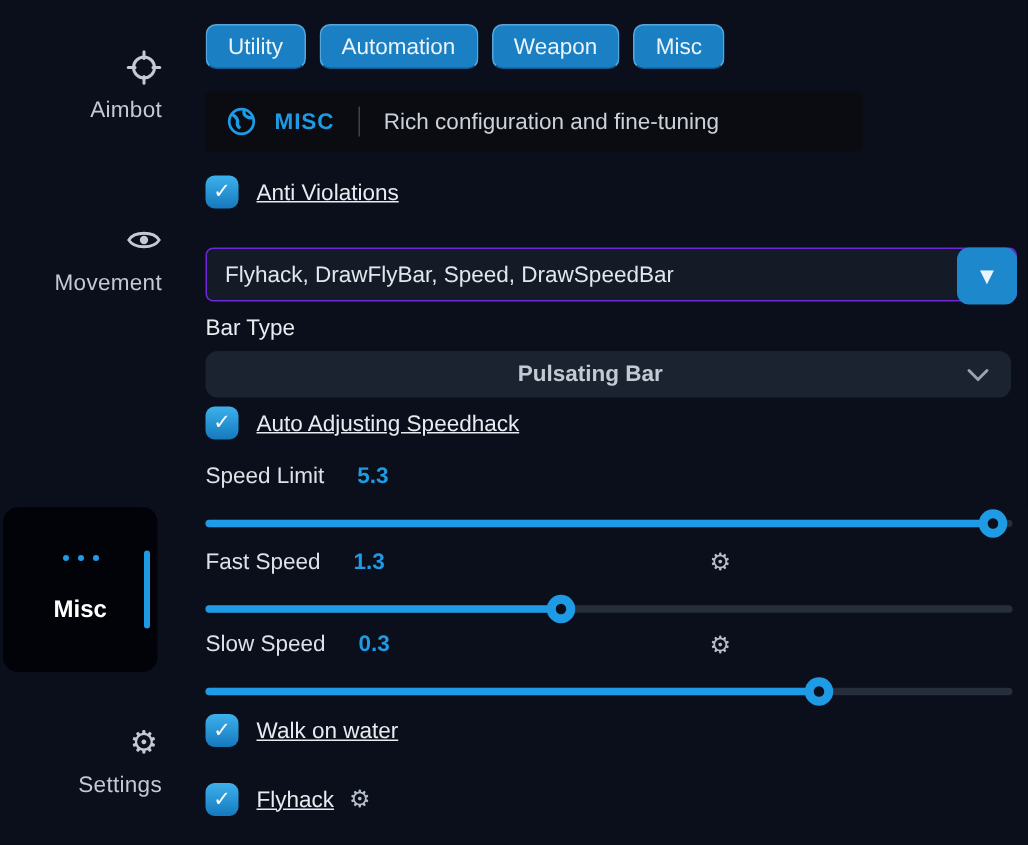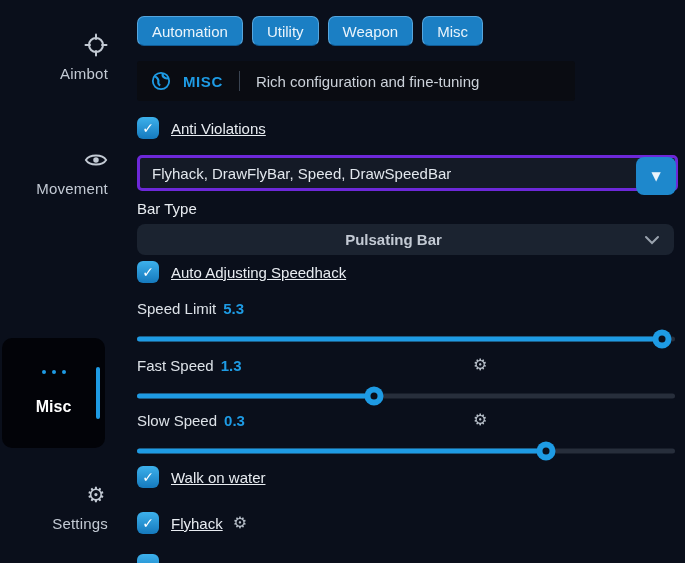--- a/index.html
+++ b/index.html
@@ -60,42 +60,42 @@
   .check-label{font-size:15px;color:#e8ecf1;text-decoration:underline;}
   .row-av{margin-top:16px;}
   .row-aas{margin-top:6px;}
   .row-walk{margin-top:6px;}
   .row-fly{margin-top:24px;}
   .row-dc{margin-top:20px;}
   .inline-gear{color:#b6bec8;font-size:16px;line-height:1;font-family:"DejaVu Sans",sans-serif;cursor:pointer;}
   .check-row .inline-gear{margin-left:-2px;}
 
   
-  .multiselect{position:relative;margin-top:16px;height:36px;width:541px;
-    background:#141a26;border:3px solid #6d28d9;border-radius:5px;
+  .multiselect{position:relative;margin-top:26px;height:36px;width:541px;
+    background:#141a26;border:1px solid #6d28d9;border-radius:5px;
     display:flex;align-items:center;padding:0 50px 0 12px;cursor:pointer;}
   .multiselect .ms-value{font-size:15px;color:#e2e7ed;white-space:nowrap;overflow:hidden;}
   .ms-button{position:absolute;right:-1px;top:-1px;width:40px;height:38px;
     background:#1e88cc;border-radius:8px;display:flex;align-items:center;justify-content:center;cursor:pointer;}
   .ms-button .tri{color:#eaf4fb;font-size:12px;font-family:"DejaVu Sans",sans-serif;}
 
   .field-label{margin-top:9px;height:18px;font-size:15px;color:#e8ecf1;}
 
   
   .select{position:relative;margin-top:6px;height:31px;width:537px;
     background:#1b2330;border-radius:8px;display:flex;align-items:center;padding:0 36px 0 12px;cursor:pointer;justify-content:center;}
   .select .sel-value{font-size:15px;font-weight:bold;color:#c3cad4;}
   .select .chev{position:absolute;right:14px;top:50%;transform:translateY(-50%);display:flex;color:#9aa3ae;}
 
   
   .slider-group{width:541px;}
   .sg-1{margin-top:16px;}
   .sg-2{margin-top:8px;}
   .sg-3{margin-top:6px;}
-  .slider-label-row{position:relative;height:18px;display:flex;align-items:center;gap:7px;}
+  .slider-label-row{position:relative;height:18px;display:flex;align-items:flex-start;gap:22px;}
   .slider-label{font-size:15px;color:#dde2e8;}
   .slider-value{font-size:15px;font-weight:bold;color:var(--accent);}
   .slider-label-row .inline-gear{position:absolute;left:336px;top:1px;}
   .slider{position:relative;margin-top:12px;height:19px;width:538px;cursor:pointer;}
   .slider::before{content:"";position:absolute;left:0;right:0;top:50%;transform:translateY(-50%);
     height:5px;border-radius:3px;background:#272e3b;}
   .slider-fill{position:absolute;left:0;top:50%;transform:translateY(-50%);height:5px;
     border-radius:3px;background:var(--accent);width:var(--pct,50%);}
   .slider-thumb{position:absolute;left:var(--pct,50%);top:50%;transform:translate(-50%,-50%);
     width:19px;height:19px;border-radius:50%;background:var(--accent);
@@ -147,22 +147,22 @@
 
     <div class="side-item settings">
       <span class="s-icon" style="font-family:'DejaVu Sans',sans-serif;font-size:21px;">⚙</span>
       <span class="s-label">Settings</span>
     </div>
   </nav>
 
   <main class="main">
 
     <div class="tabs">
+      <button class="tab">Utility</button>
       <button class="tab">Automation</button>
-      <button class="tab">Utility</button>
       <button class="tab">Weapon</button>
       <button class="tab">Misc</button>
     </div>
 
     <div class="header-bar">
       <span class="g-icon">
         <svg width="20" height="20" viewBox="0 0 22 22" fill="none" stroke="currentColor" stroke-width="2">
           <circle cx="11" cy="11" r="9"></circle>
           <path d="M4.5 6 Q9 9 8 12 Q7.5 14 10 16" stroke-width="2.4"></path>
           <path d="M13 2.8 Q12 6 15 7.5 Q18 9 19.5 7.5" stroke-width="2.4"></path>

